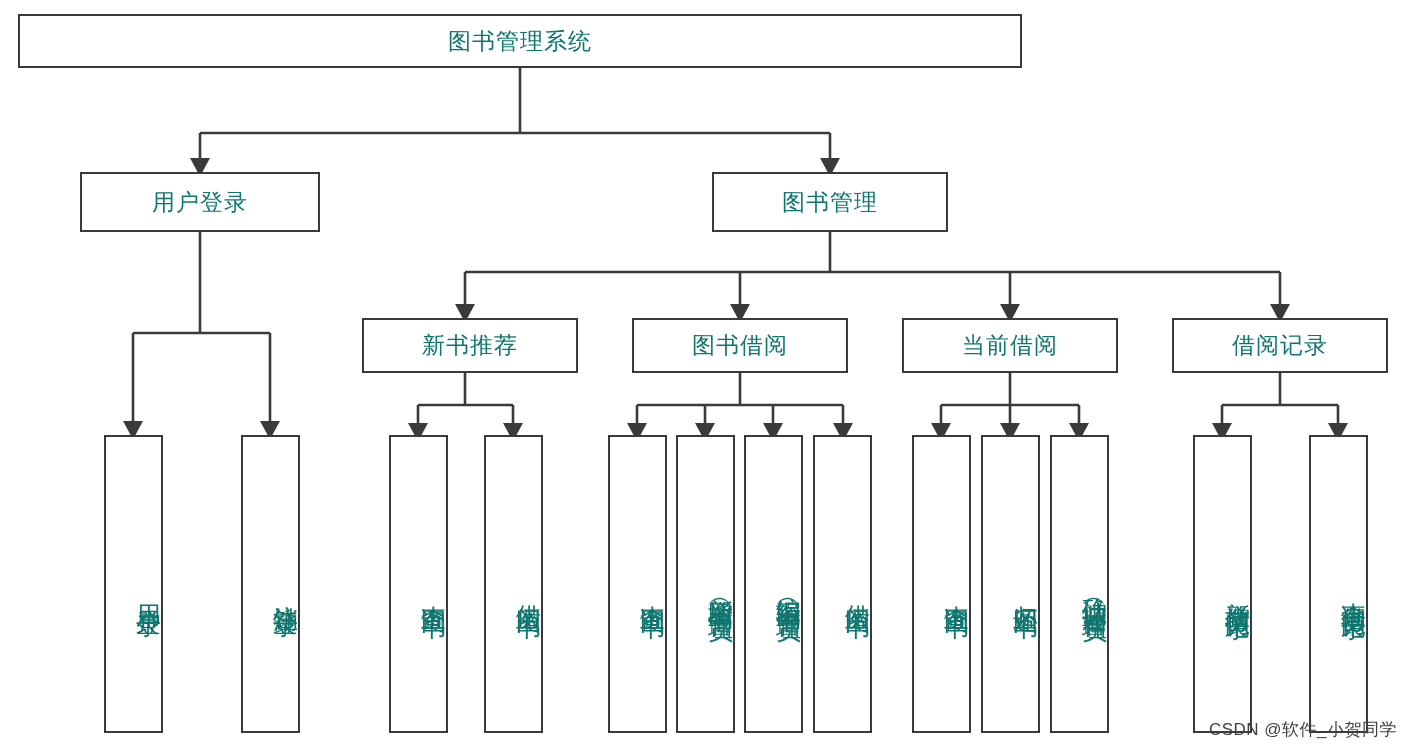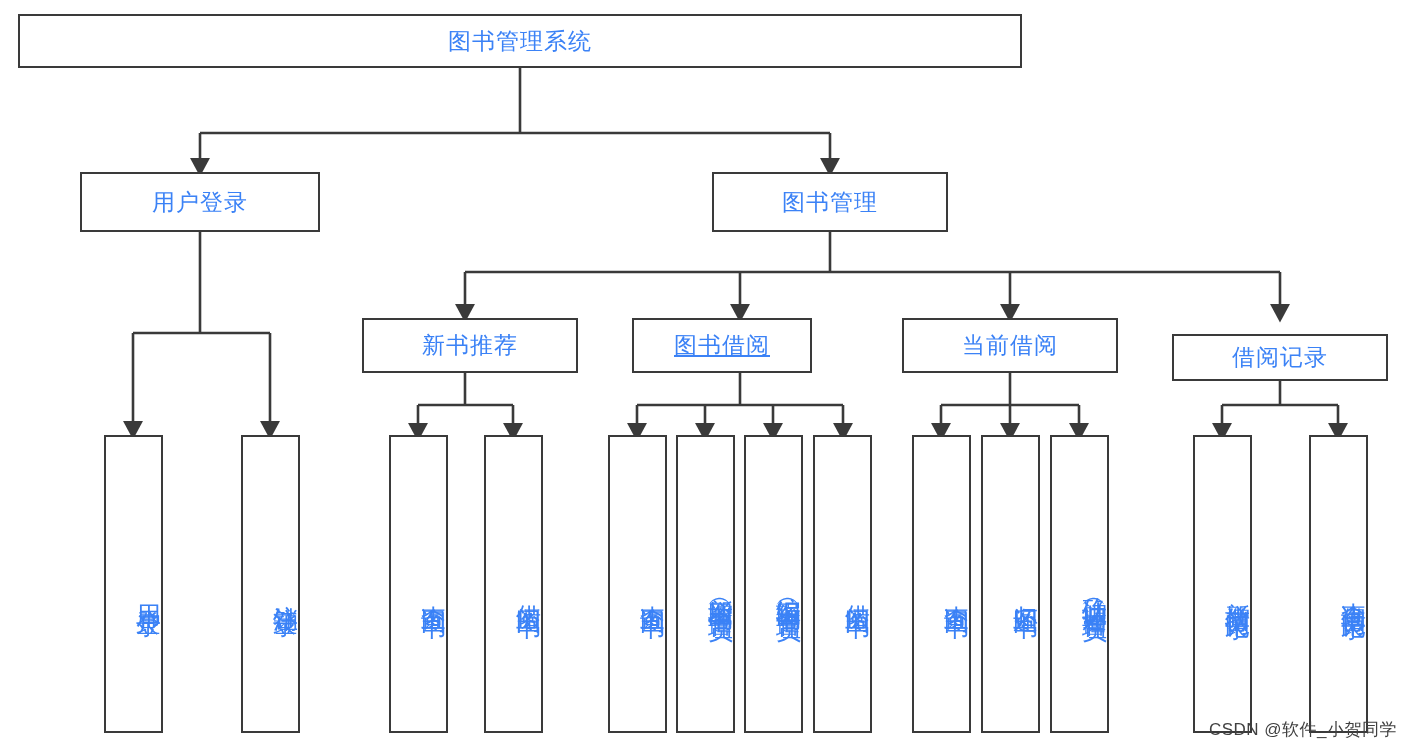--- a/index.html
+++ b/index.html
@@ -27,21 +27,21 @@
     pointer-events: none;
   }
   .node {
     position: absolute;
     box-sizing: border-box;
     border: 2px solid #3a3a3a;
     background: #ffffff;
     display: flex;
     align-items: center;
     justify-content: center;
-    color: #3b82f6;
+    color: #0f766e;
   }
   .node.horiz {
     font-size: 23px;
     letter-spacing: 1px;
   }
   .node.vert {
     writing-mode: vertical-rl;
     text-orientation: upright;
     font-size: 25px;
     letter-spacing: 3px;
@@ -130,27 +130,27 @@
   <div class="node horiz" style="left:80px; top:172px; width:240px; height:60px;">
     <span>用户登录</span>
   </div>
   <div class="node horiz" style="left:712px; top:172px; width:236px; height:60px;text-align:right;">
     <span>图书管理</span>
   </div>
 
   <div class="node horiz" style="left:362px; top:318px; width:216px; height:55px;">
     <span>新书推荐</span>
   </div>
-  <div class="node horiz" style="left:632px; top:318px; width:180px; height:55px;text-decoration:underline;">
+  <div class="node horiz" style="left:632px; top:318px; width:216px; height:55px;">
     <span>图书借阅</span>
   </div>
   <div class="node horiz" style="left:902px; top:318px; width:216px; height:55px;justify-content:center;">
     <span>当前借阅</span>
   </div>
-  <div class="node horiz" style="left:1172px; top:318px; width:216px; height:47px;margin-top:16px;">
+  <div class="node horiz" style="left:1172px; top:318px; width:216px; height:55px;">
     <span>借阅记录</span>
   </div>
 
   <div class="node vert" style="left:104px; top:435px; width:59px; height:298px;">
     <span class="vlabel">用户登录</span>
   </div>
   <div class="node vert" style="left:241px; top:435px; width:59px; height:298px;">
     <span class="vlabel">注销登录</span>
   </div>
 

